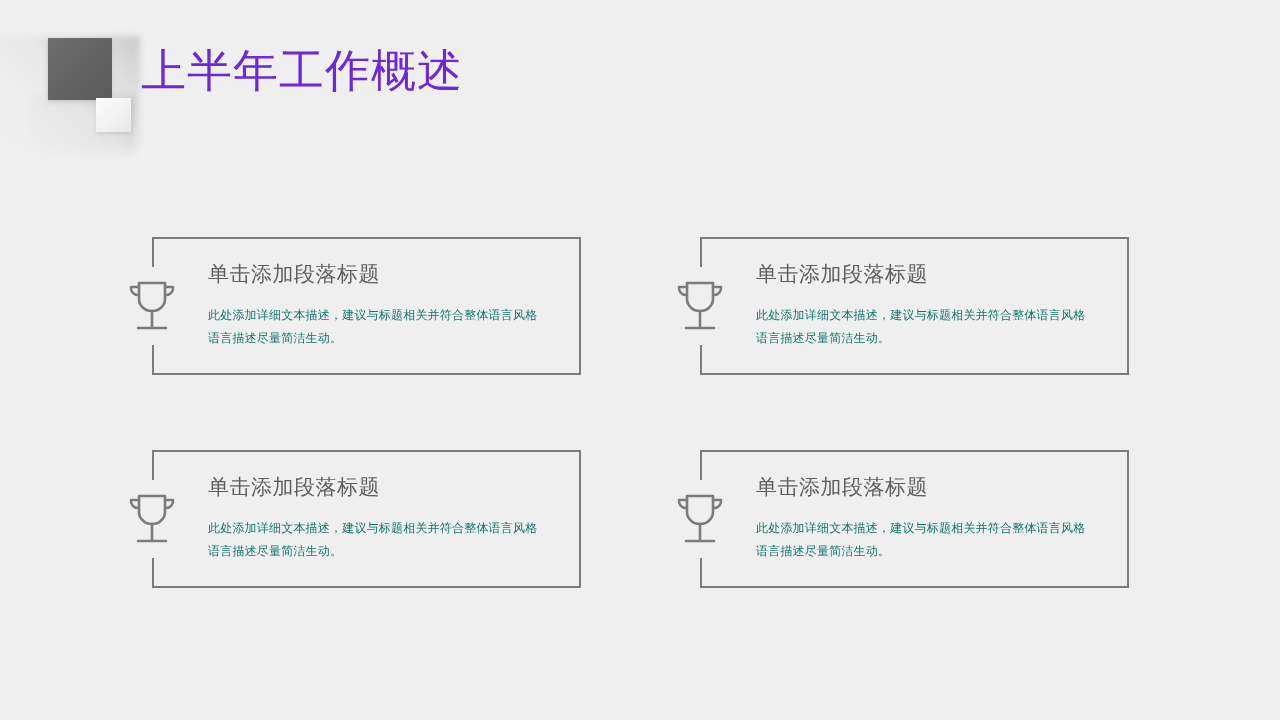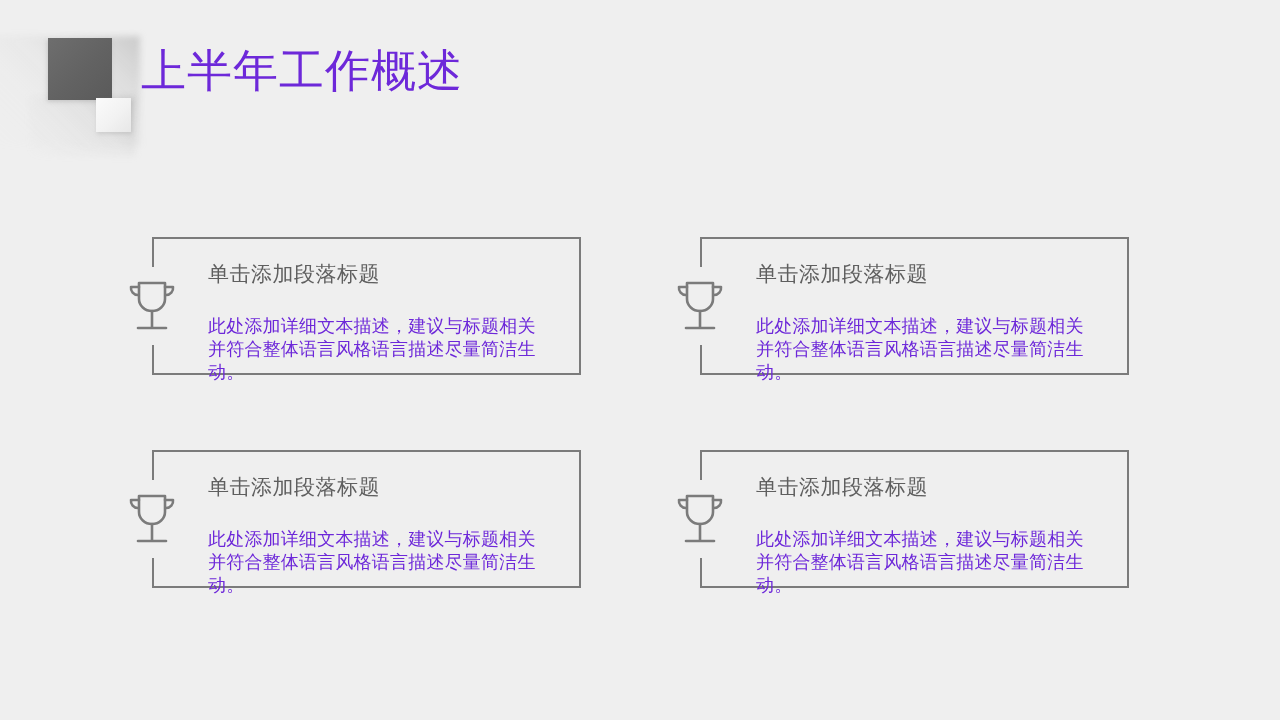--- a/index.html
+++ b/index.html
@@ -142,24 +142,24 @@
 
   .card-title {
     font-size: 21px;
     line-height: 30px;
     color: #5f5f5f;
     letter-spacing: 0.5px;
     white-space: nowrap;
   }
 
   .card-desc {
-    margin-top: 26px;
-    font-size: 18px;
+    margin-top: 15px;
+    font-size: 12px;
     line-height: 23px;
-    color: #6d28d9;
+    color: #0f766e;
     letter-spacing: 0.2px;
     width: 332px;
   }
 </style>
 </head>
 <body>
 
 <div class="slide">
 
   <div class="header">

